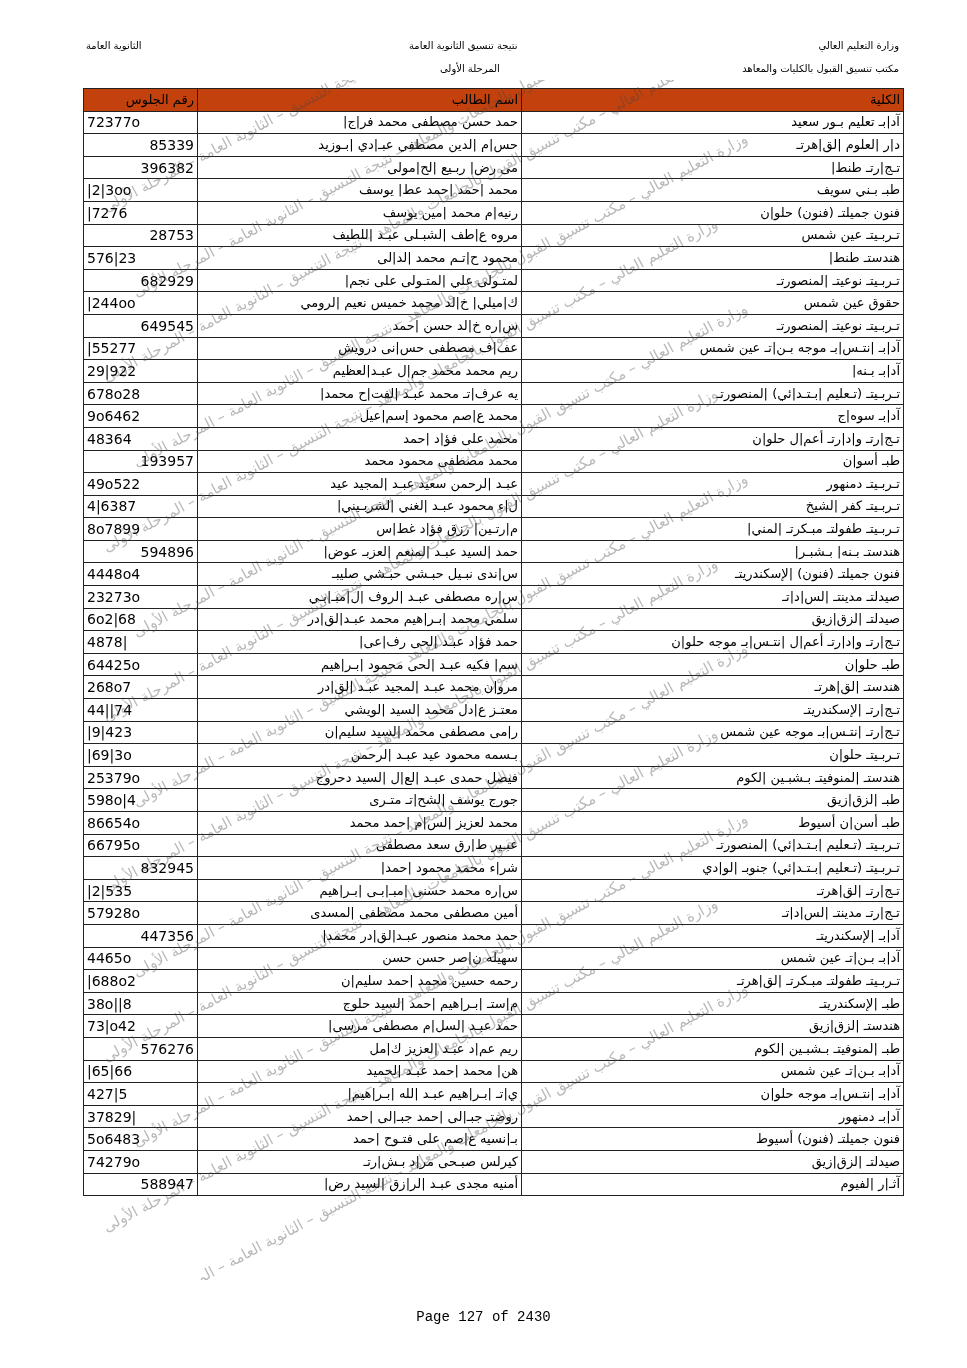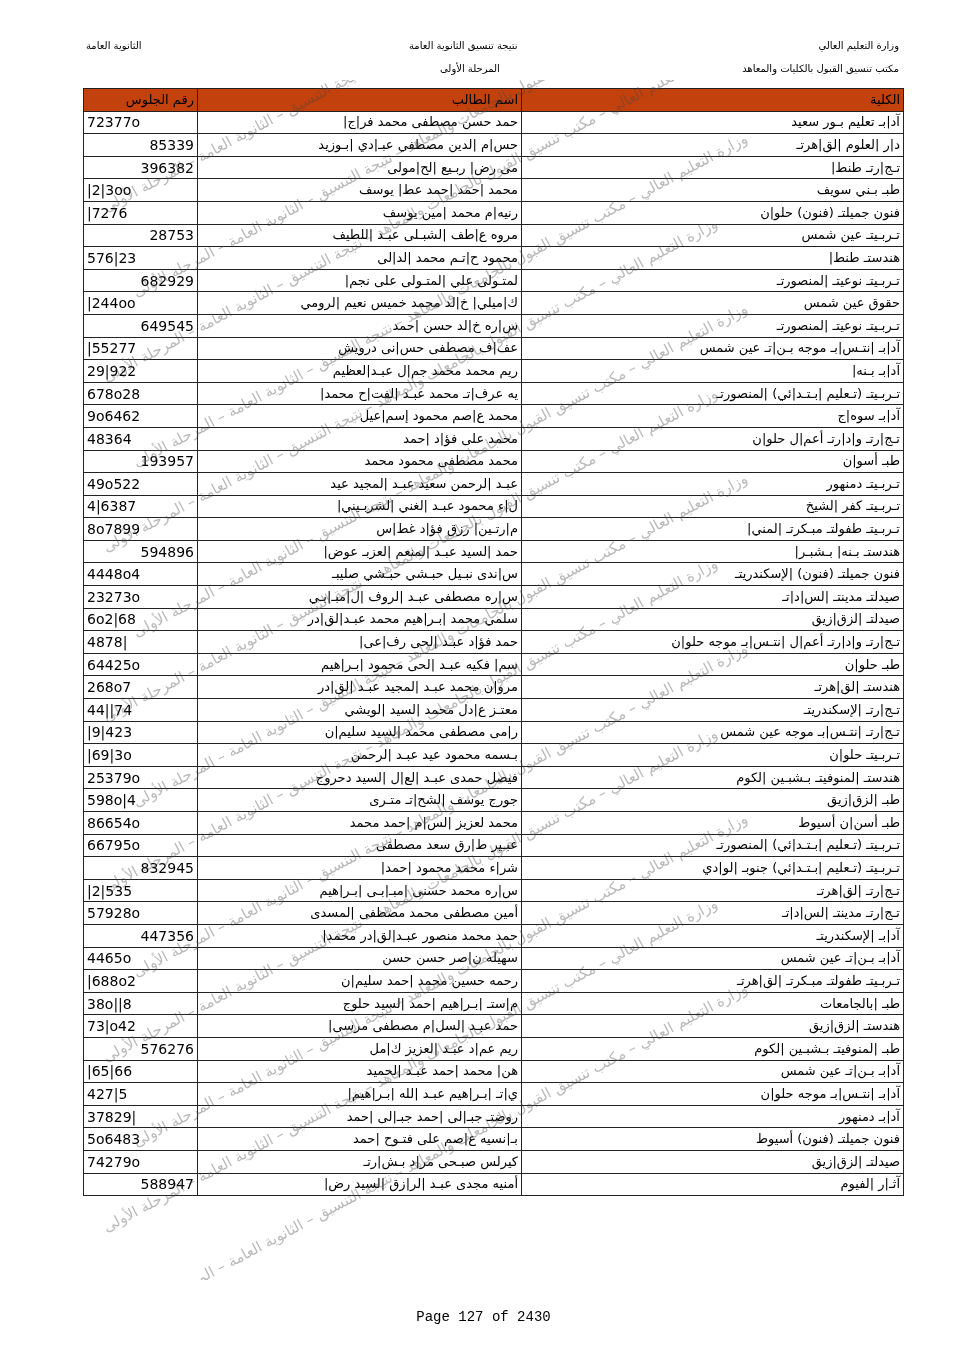--- a/index.html
+++ b/index.html
@@ -260,21 +260,21 @@
         <td class="faculty">آد|بـ بـن|تـ عين شمس</td>
       </tr>
       <tr>
         <td class="seat l">|688o2</td>
         <td class="name">رحمه حسين محمد |حمد سليم|ن</td>
         <td class="faculty">تـربـيتـ طفولتـ مبـكرتـ |لق|هرتـ</td>
       </tr>
       <tr>
         <td class="seat l">38o||8</td>
         <td class="name">م|ستـ |بـر|هيم |حمد |لسيد حلوج</td>
-        <td class="faculty">طبـ |بالجامعات</td>
+        <td class="faculty">طبـ |لإسكندريتـ</td>
       </tr>
       <tr>
         <td class="seat l">73|o42</td>
         <td class="name">حمد عبـد |لسل|م مصطفى مرسى|</td>
         <td class="faculty">هندستـ |لزق|زيق</td>
       </tr>
       <tr>
         <td class="seat r">576276</td>
         <td class="name">ريم عم|د عبـد |لعزيز ك|مل</td>
         <td class="faculty">طبـ |لمنوفيتـ بـشبـين |لكوم</td>

